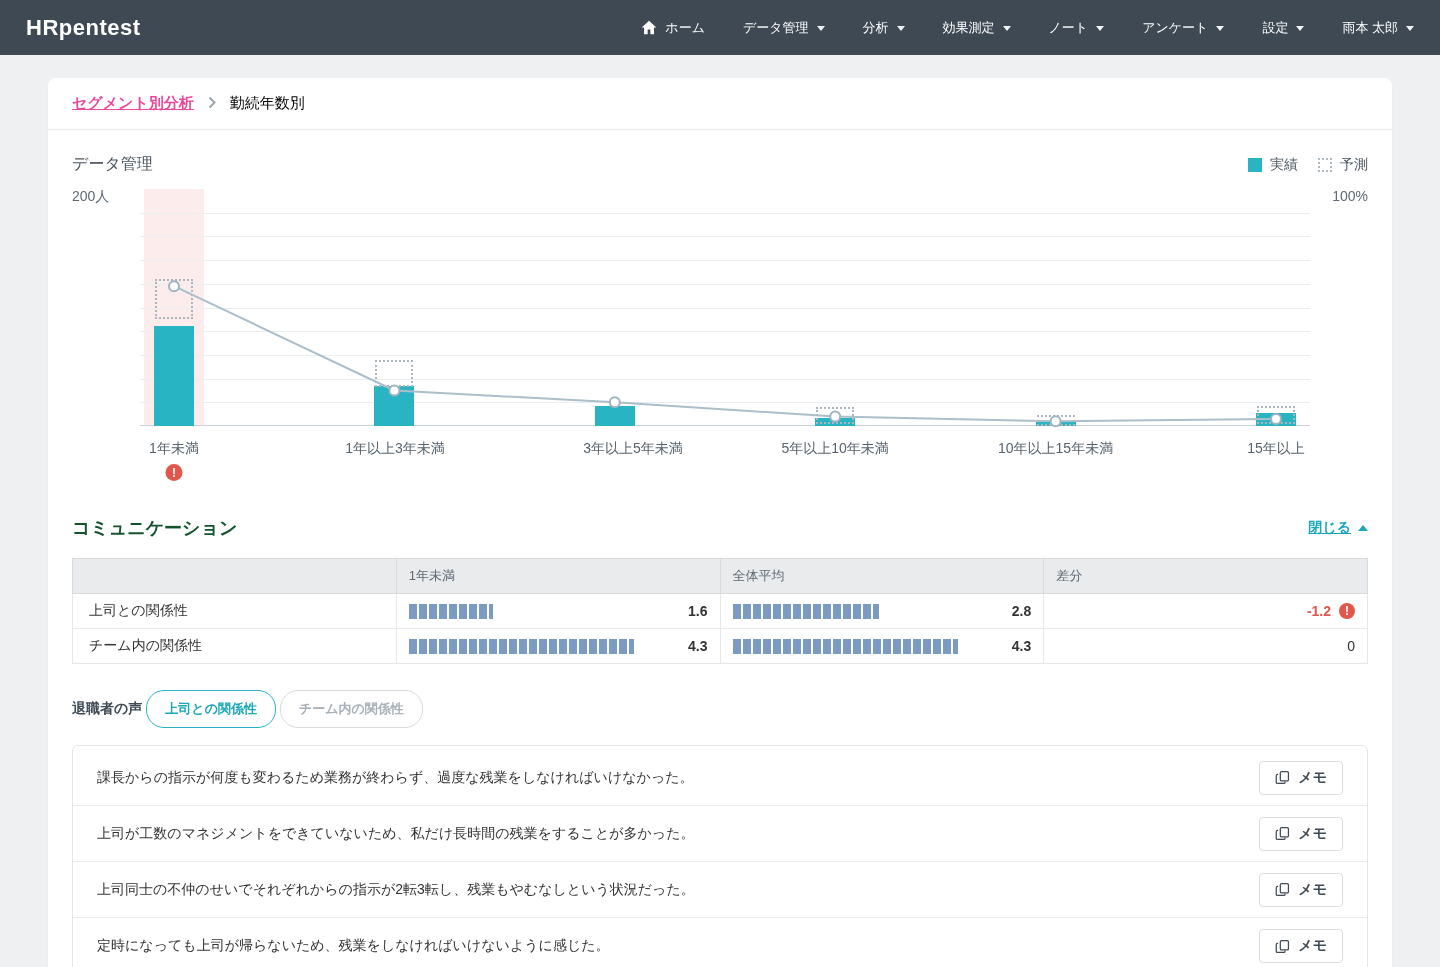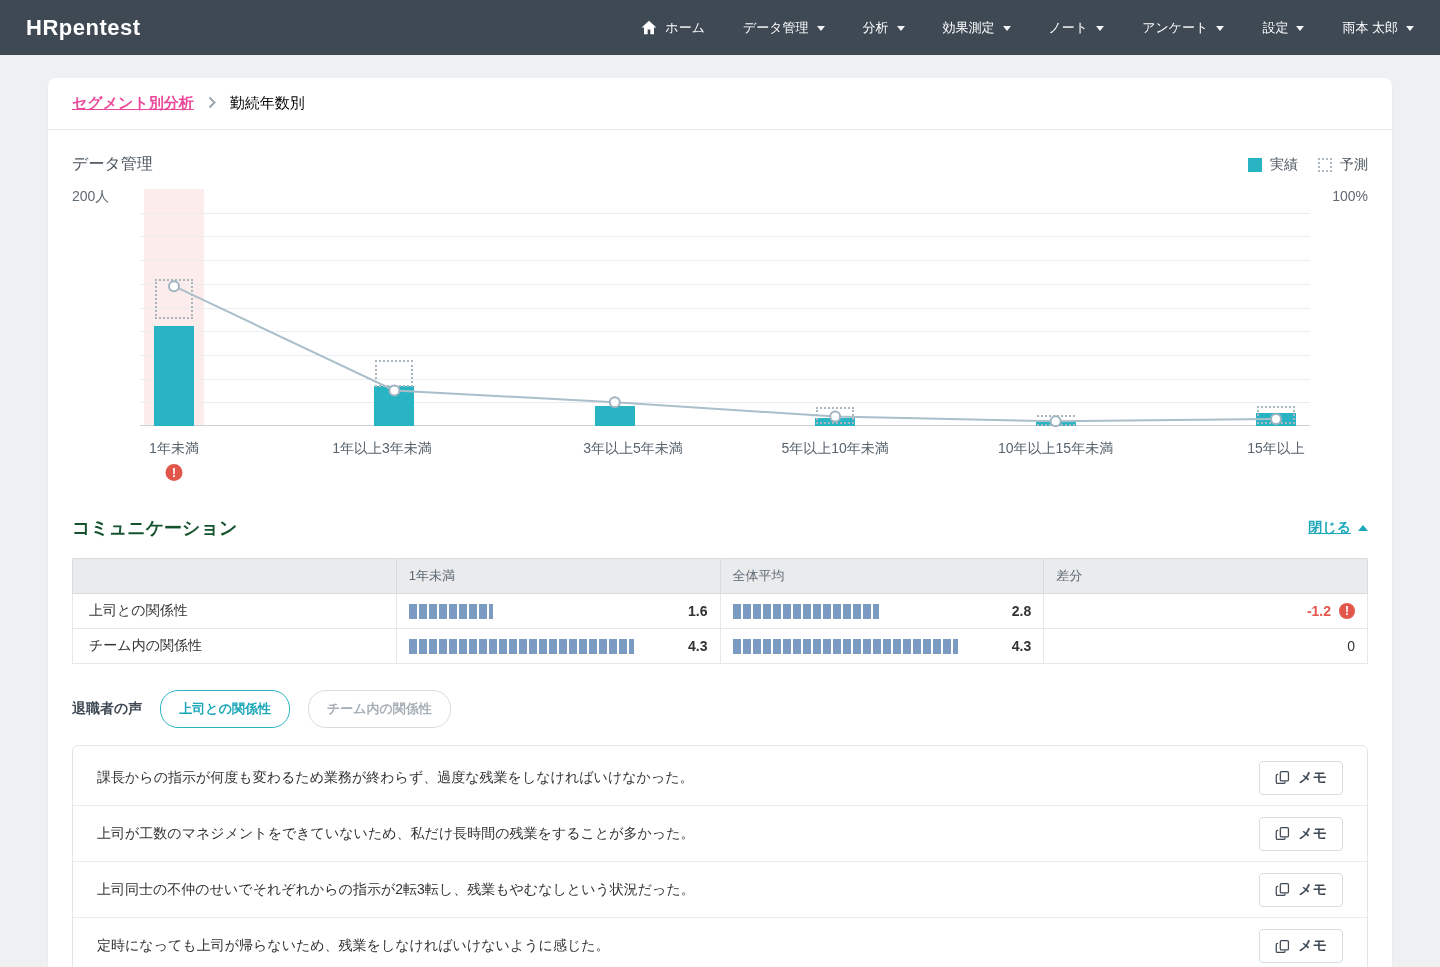--- a/index.html
+++ b/index.html
@@ -55,21 +55,21 @@
   .metrics td { border:1px solid #e4e8ea; padding:8px 12px; height:33px; }
   .metrics td.rowlabel { color:#333; padding-left:16px; }
   .cellbar { display:flex; align-items:center; }
   .bar-track { width:262px; }
   .metric-bar { height:15px; background:repeating-linear-gradient(90deg,#7b9bc3 0 8px,#ffffff 8px 10px); }
   .cellval { margin-left:auto; font-weight:bold; color:#333; }
   .diff-cell { display:flex; align-items:center; justify-content:flex-end; gap:8px; }
   .diff-neg { color:#e2574c; font-weight:bold; }
   .diff-zero { color:#333; }
   
-  .voices-bar { display:flex; align-items:center; gap:18px; margin:26px 0 17px; }
+  .voices-bar { display:flex; align-items:center; gap:4px; margin:26px 0 17px; }
   .voices-label { font-size:14px; font-weight:bold; color:#3f4a55; }
   .pill { border-radius:18px; padding:9px 18px; font-size:13px; font-weight:bold; background:#fff; cursor:pointer; font-family:inherit; }
   .pill.active { border:1px solid #29b4c4; color:#1ba8b8; }
   .pill.inactive { border:1px solid #d7dbde; color:#a9b1b8; }
   .comments-card { border:1px solid #e2e6e9; border-radius:6px; padding:4px 0; }
   .comment-row { display:flex; align-items:center; padding:10px 24px; border-bottom:1px solid #e9eced; min-height:56px; }
   .comment-row:last-child { border-bottom:none; }
   .comment-text { font-size:14px; color:#333; }
   .memo-btn { margin-left:auto; display:flex; align-items:center; gap:8px; border:1px solid #d7dde0; border-radius:4px; background:#fff; padding:7px 15px; font-size:14px; color:#3f4a55; font-weight:bold; cursor:pointer; font-family:inherit; }
   .memo-btn svg { display:block; }
@@ -179,21 +179,21 @@
             <circle cx="474.8" cy="213.3" r="5" fill="#fff" stroke="#9fb4c0" stroke-width="2"></circle>
             <circle cx="695.2" cy="227.52" r="5" fill="#fff" stroke="#9fb4c0" stroke-width="2"></circle>
             <circle cx="915.6" cy="232.26" r="5" fill="#fff" stroke="#9fb4c0" stroke-width="2"></circle>
             <circle cx="1136" cy="229.89" r="5" fill="#fff" stroke="#9fb4c0" stroke-width="2"></circle>
           </svg>
         </div>
       <div class="ylab right">100%</div>
     </div>
     <div class="xaxis">
         <span class="xlab" style="left: 34px;">1年未満</span>
-        <span class="xlab" style="left: 242px;">1年以上3年未満</span>
+        <span class="xlab" style="left: 255px;">1年以上3年未満</span>
         <span class="xlab" style="left: 493px;">3年以上5年未満</span>
         <span class="xlab" style="left: 695.2px;">5年以上10年未満</span>
         <span class="xlab" style="left: 915.6px;">10年以上15年未満</span>
         <span class="xlab" style="left: 1136px;">15年以上</span>
         <span class="alert-badge under" style="left: 34px;">!</span>
       </div>
 
     <div class="comm-header">
       <div class="comm-title">コミュニケーション</div>
       <div class="close-link">

